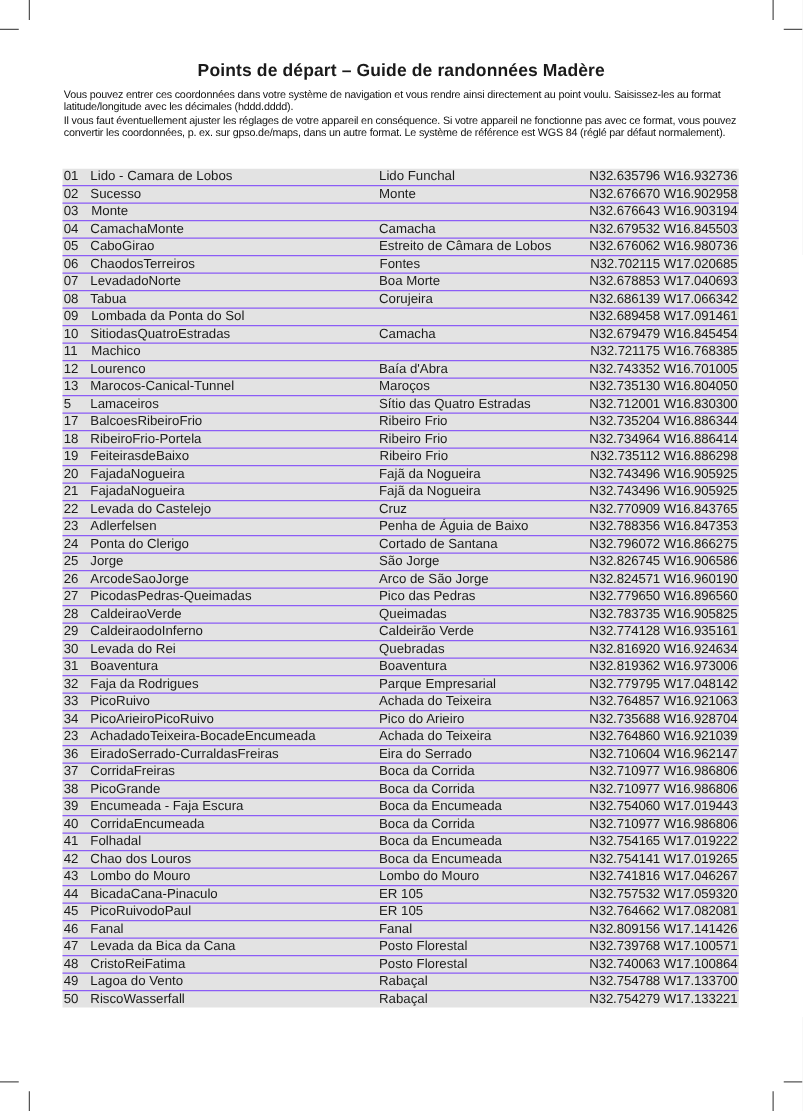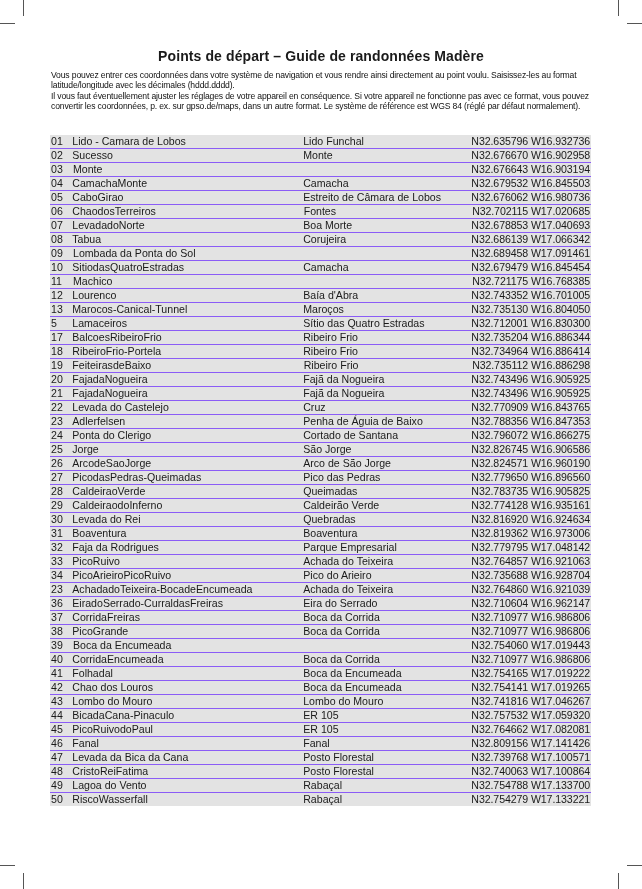--- a/index.html
+++ b/index.html
@@ -293,20 +293,21 @@
       <div class="coord">N32.710977 W16.986806</div>
     </div>
     <div class="row">
       <div class="num">38</div>
       <div class="name">PicoGrande</div>
       <div class="place">Boca da Corrida</div>
       <div class="coord">N32.710977 W16.986806</div>
     </div>
     <div class="row">
       <div class="num">39</div>
+      <div class="name">Encumeada - Faja Escura</div>
       <div class="place">Boca da Encumeada</div>
       <div class="coord">N32.754060 W17.019443</div>
     </div>
     <div class="row">
       <div class="num">40</div>
       <div class="name">CorridaEncumeada</div>
       <div class="place">Boca da Corrida</div>
       <div class="coord">N32.710977 W16.986806</div>
     </div>
     <div class="row">

